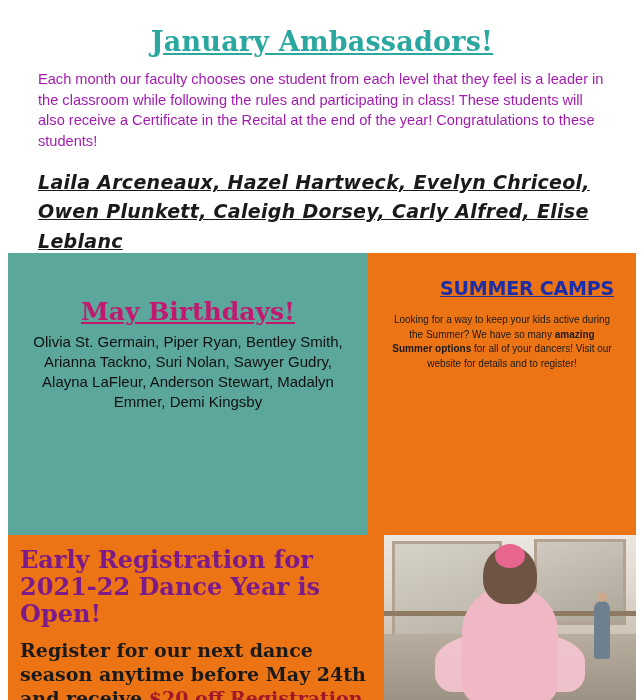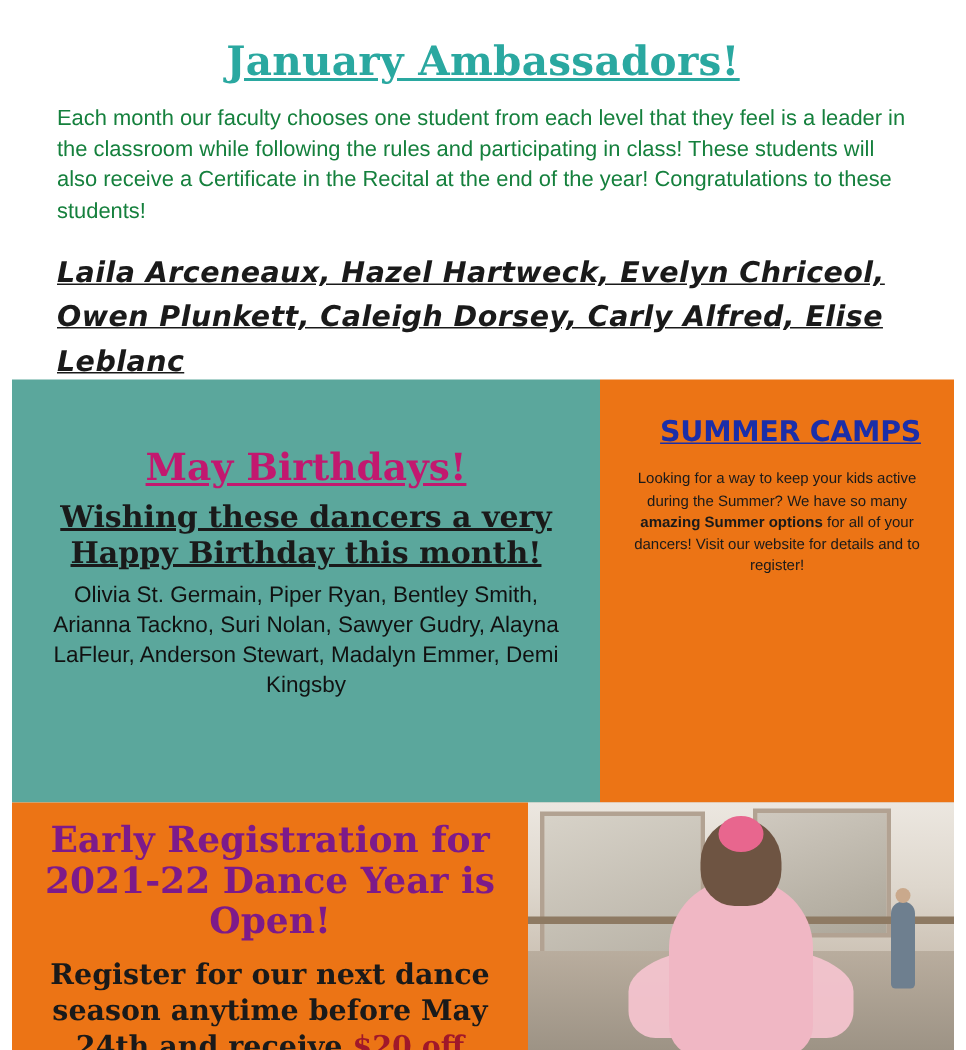--- a/index.html
+++ b/index.html
@@ -25,21 +25,21 @@
     text-align: center;
     color: #2aa8a0;
     font-family: "DejaVu Serif", serif;
     font-weight: bold;
     font-size: 27px;
     letter-spacing: 0.2px;
     text-decoration: underline;
     margin: 4px 0 12px 0;
   }
   .amb-body {
-    color: #15803d;
+    color: #a21caf;
     font-size: 14.6px;
     line-height: 1.42;
     text-align: left;
     margin-bottom: 16px;
   }
   .amb-names {
     color: #1a1a1a;
     font-family: "DejaVu Sans", sans-serif;
     font-style: italic;
     font-weight: bold;
@@ -55,21 +55,21 @@
     left: 8px;
     right: 8px;
     top: 253px;
     bottom: 0;
   }
   .row1 { display: flex; height: 282px; }
   .row2 { display: flex; height: 165px; }
 
   .teal {
     background: #5ba79c;
-    width: 392px;
+    width: 360px;
     padding: 18px 14px 0 14px;
     text-align: center;
   }
   .bday-title {
     color: #c2186f;
     font-family: "DejaVu Serif", serif;
     font-weight: bold;
     font-size: 25px;
     text-decoration: underline;
     margin: 26px 0 6px 0;
@@ -108,23 +108,23 @@
   }
   .camps-body {
     color: #1a1a1a;
     font-size: 10px;
     line-height: 1.46;
   }
   .camps-body b { font-weight: bold; }
 
   .orange-reg {
     background: #ec7415;
-    width: 344px;
+    width: 376px;
     padding: 10px 12px 0 12px;
-    text-align: center;
+    text-align: left;
   }
   .reg-title {
     color: #7d1a8a;
     font-family: "DejaVu Serif", serif;
     font-weight: bold;
     font-size: 24px;
     line-height: 1.12;
     margin: 2px 0 10px 0;
   }
   .reg-body {
@@ -210,21 +210,20 @@
     <div class="amb-body">Each month our faculty chooses one student from each level that they feel is a leader in the classroom while following the rules and participating in class! These students will also receive a Certificate in the Recital at the end of the year! Congratulations to these students!</div>
     <div class="amb-names">Laila Arceneaux, Hazel Hartweck, Evelyn Chriceol, Owen Plunkett, Caleigh Dorsey, Carly Alfred, Elise Leblanc</div>
   </div>
 
   <div class="blocks">
 
     <div class="row1">
 
       <div class="teal">
         <div class="bday-title">May Birthdays!</div>
-        <div class="bday-sub">Wishing these dancers a very Happy Birthday this month!</div>
         <div class="bday-names">Olivia St. Germain, Piper Ryan, Bentley Smith, Arianna Tackno, Suri Nolan, Sawyer Gudry, Alayna LaFleur, Anderson Stewart, Madalyn Emmer, Demi Kingsby</div>
       </div>
 
       <div class="orange-camps">
         <div class="camps-title">SUMMER CAMPS</div>
         <div class="camps-body"><span>Looking for a way to keep your kids active during the Summer? We have so many </span><b>amazing Summer options</b><span> for all of your dancers! Visit our website for details and to register!</span></div>
       </div>
 
     </div>
 

